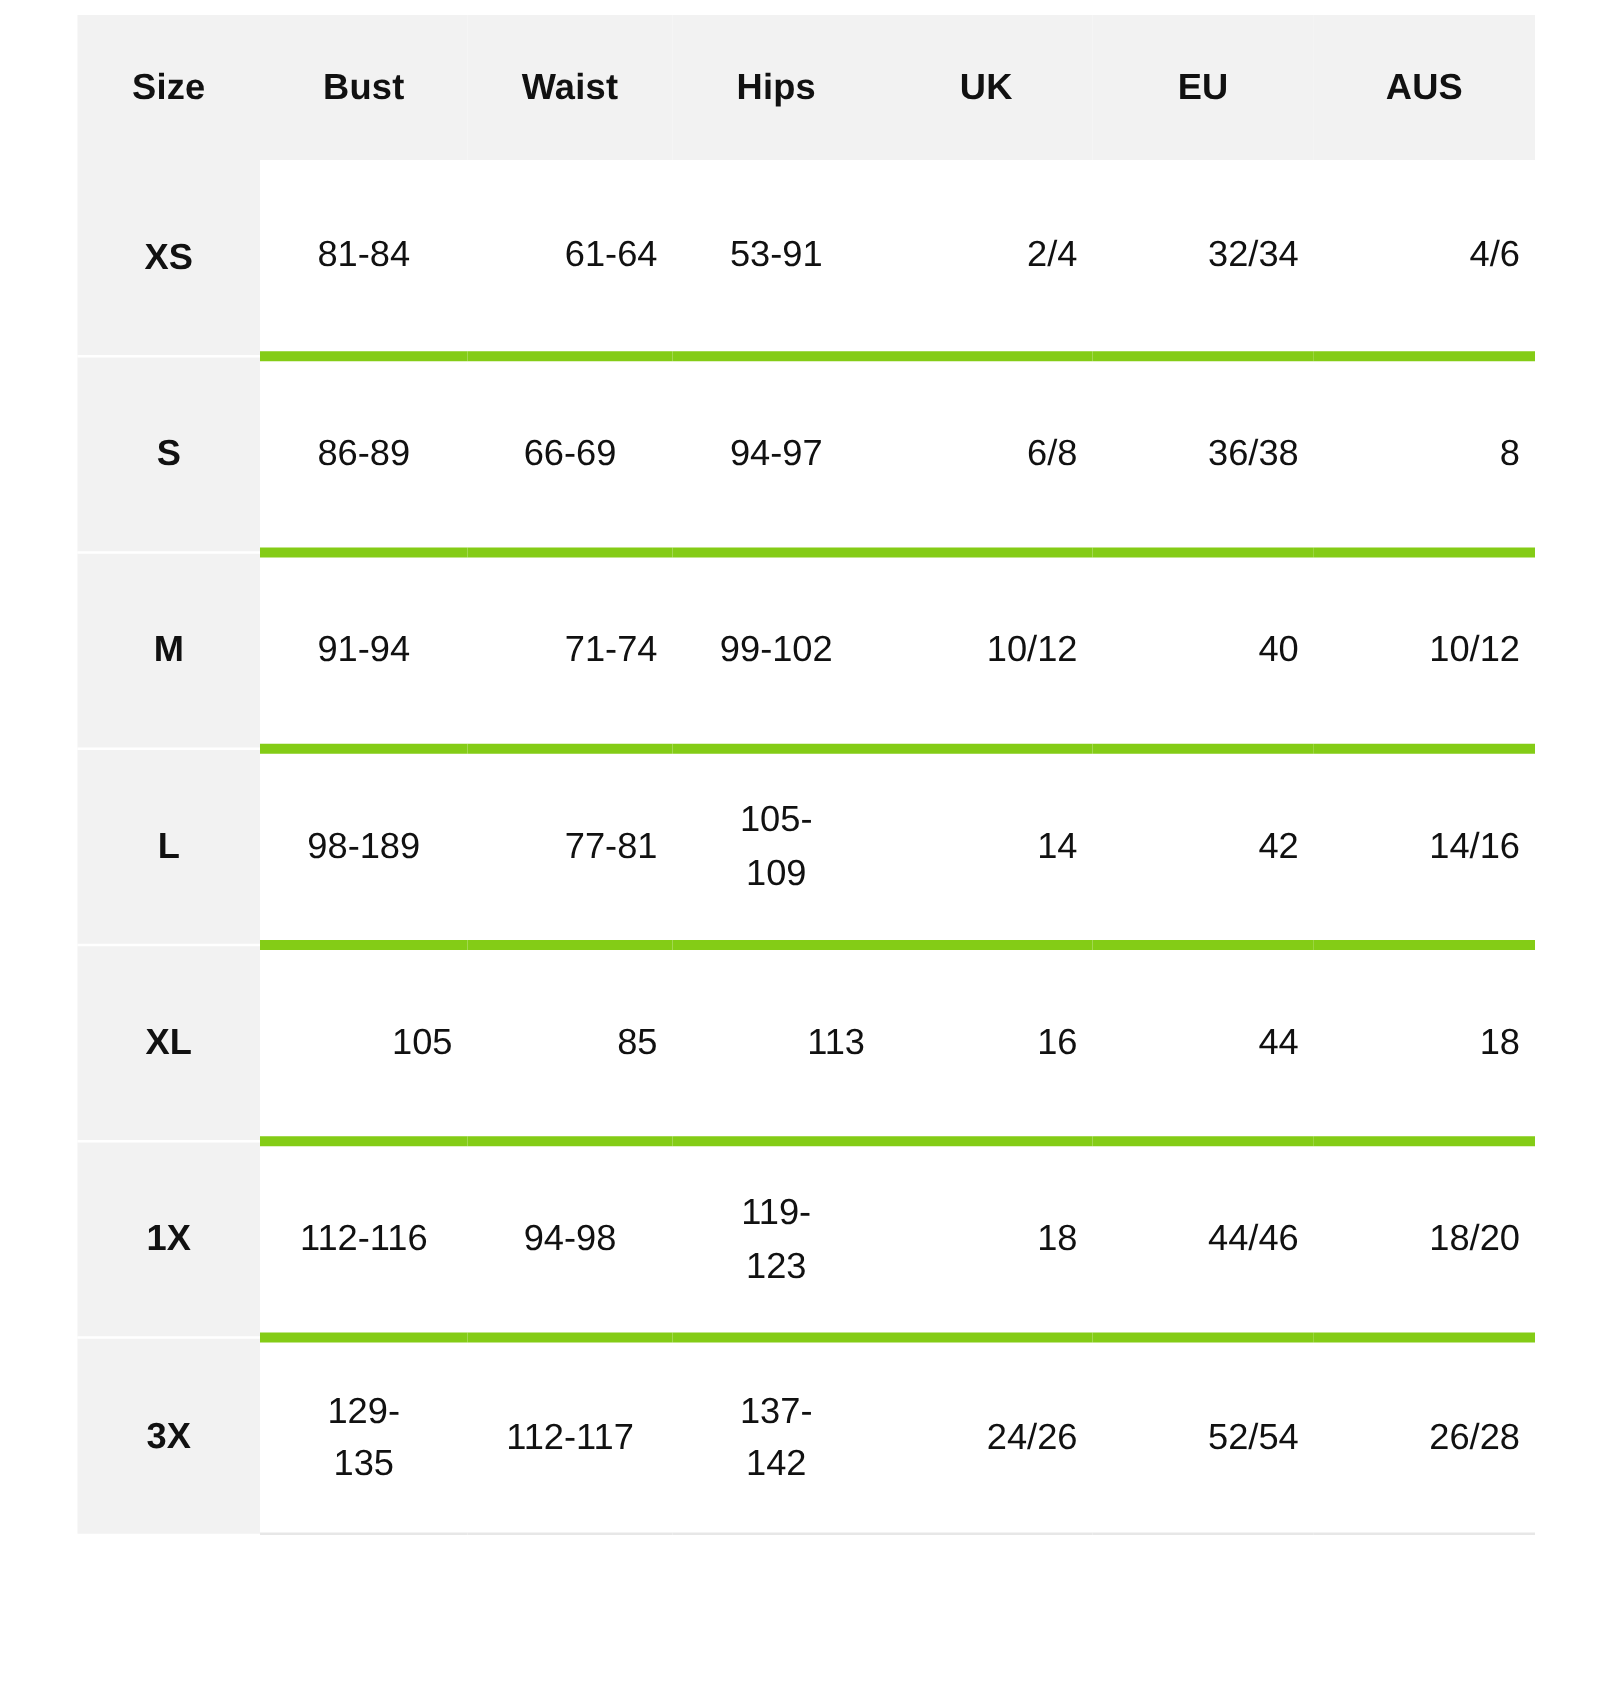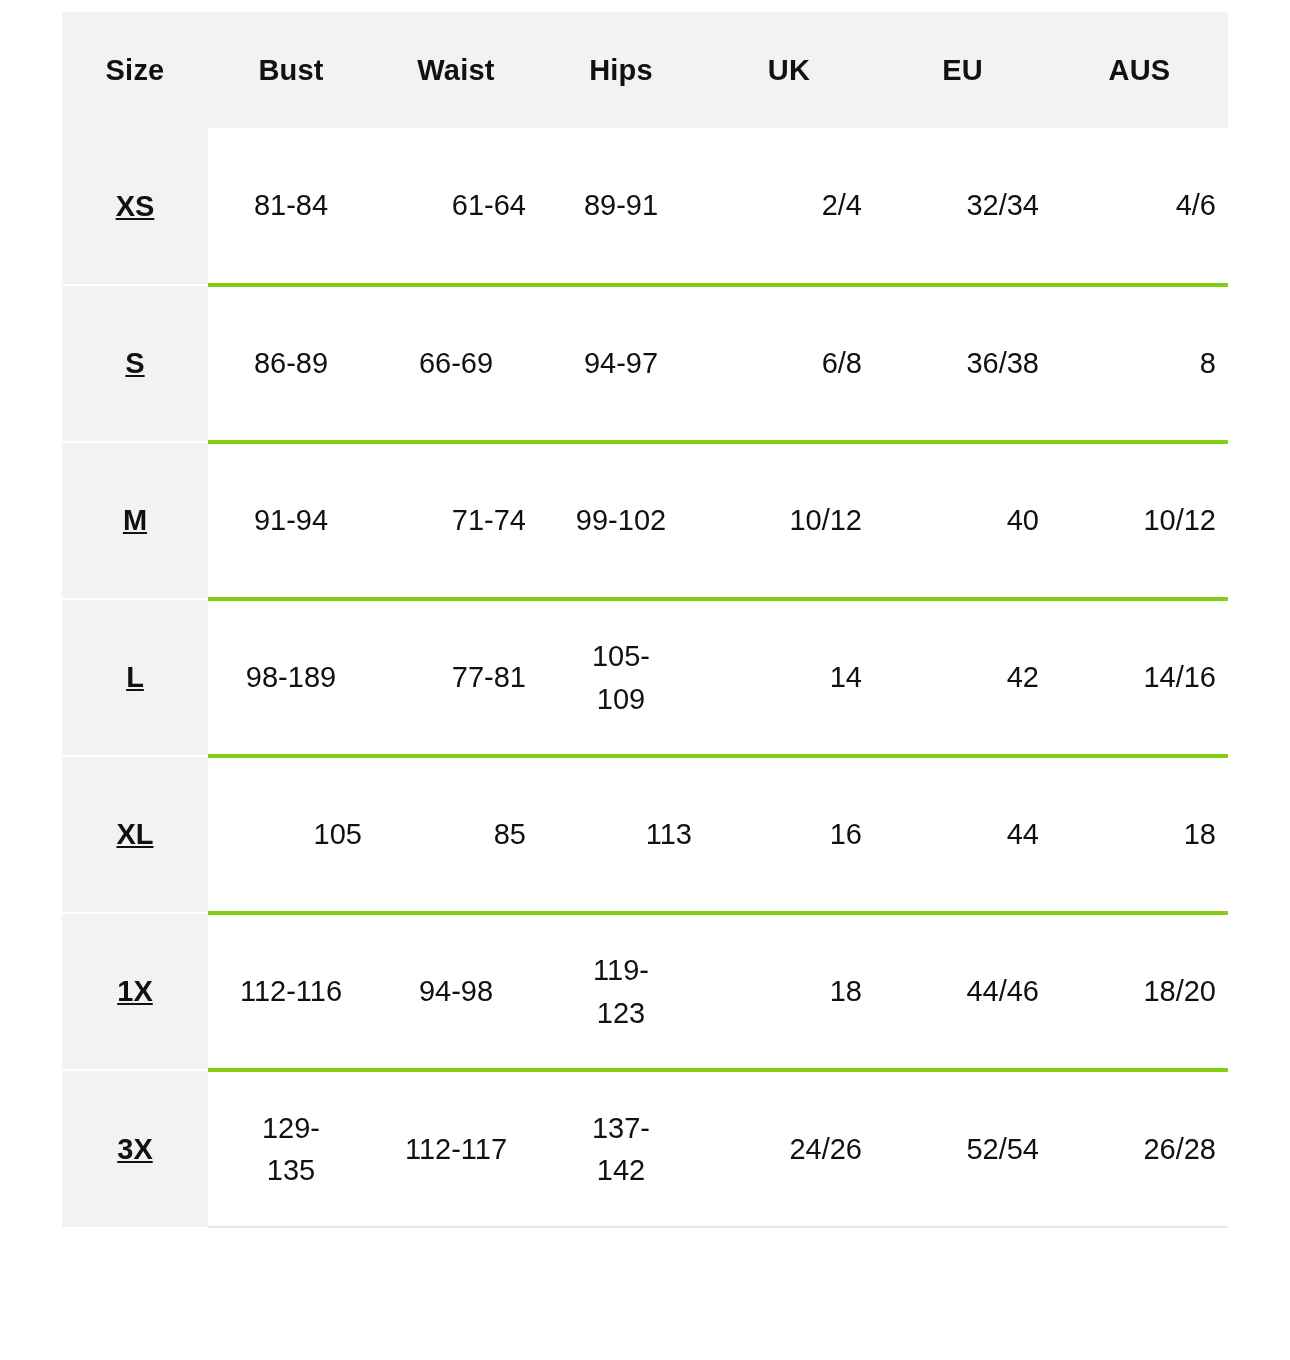--- a/index.html
+++ b/index.html
@@ -49,31 +49,30 @@
   thead th.size-head {
     text-align: center;
   }
   tbody td {
     text-align: center;
     vertical-align: middle;
     font-size: 29px;
     height: 157px;
     padding: 0 12px;
     box-sizing: border-box;
-    border-bottom: 4px solid #84cc16;
+    border-bottom: 8px solid #84cc16;
     line-height: 1.45;
     color: #111111;
     background: #ffffff;
   }
   tbody td.size-cell {
     background: #f2f2f2;
     font-weight: bold;
     border-bottom: 2px solid #ffffff;
     padding: 0;
-    text-decoration: underline;
   }
   tbody tr:last-child td {
     border-bottom: 2px solid #e7e7e7;
   }
   tbody tr:last-child td.size-cell {
     border-bottom: 0;
   }
   .cell-text {
     display: block;
     max-width: 104px;
@@ -114,21 +113,21 @@
 
       <tr>
         <td class="size-cell">XS</td>
         <td>
             <span class="cell-text">81-84</span>
           </td>
         <td>
             <span class="cell-text cell-wide">61-64</span>
           </td>
         <td>
-            <span class="cell-text">89-91</span>
+            <span class="cell-text">53-91</span>
           </td>
         <td>
             <span class="cell-text cell-wide">2/4</span>
           </td>
         <td>
             <span class="cell-text cell-wide">32/34</span>
           </td>
         <td>
             <span class="cell-text cell-wide">4/6</span>
           </td>

